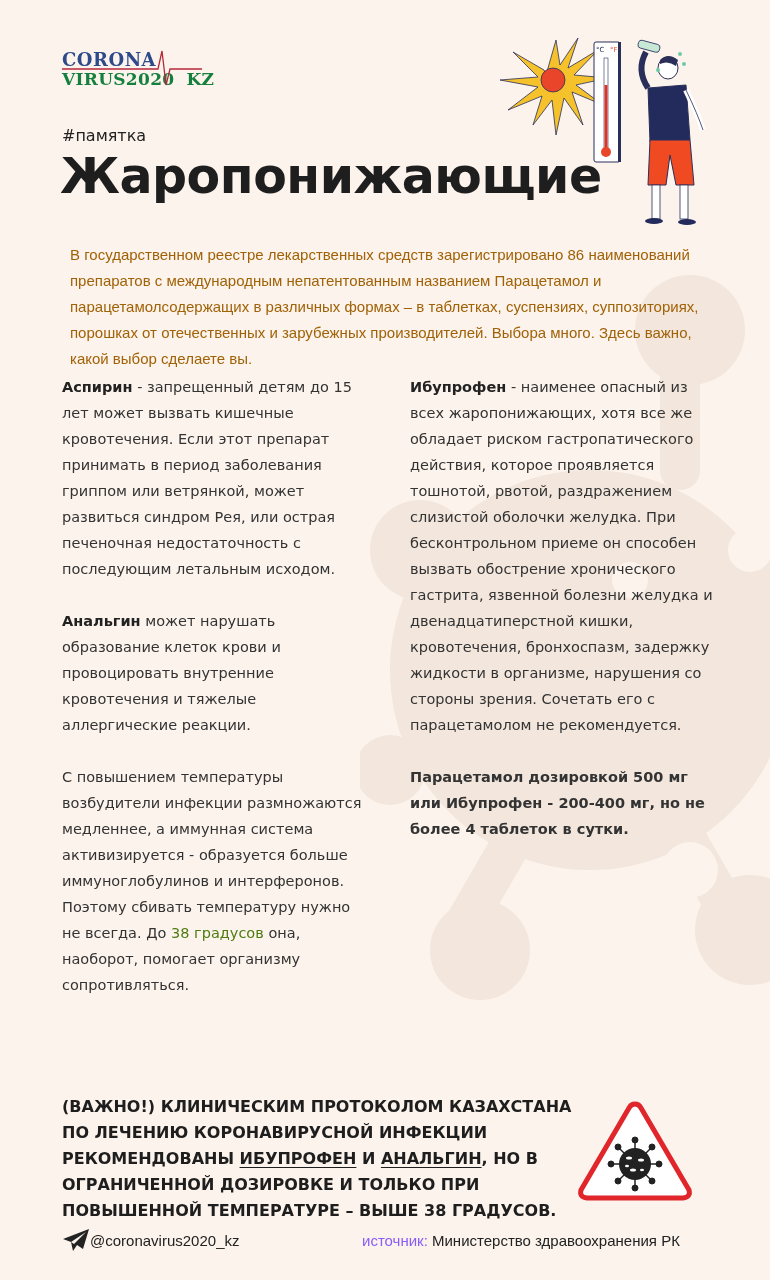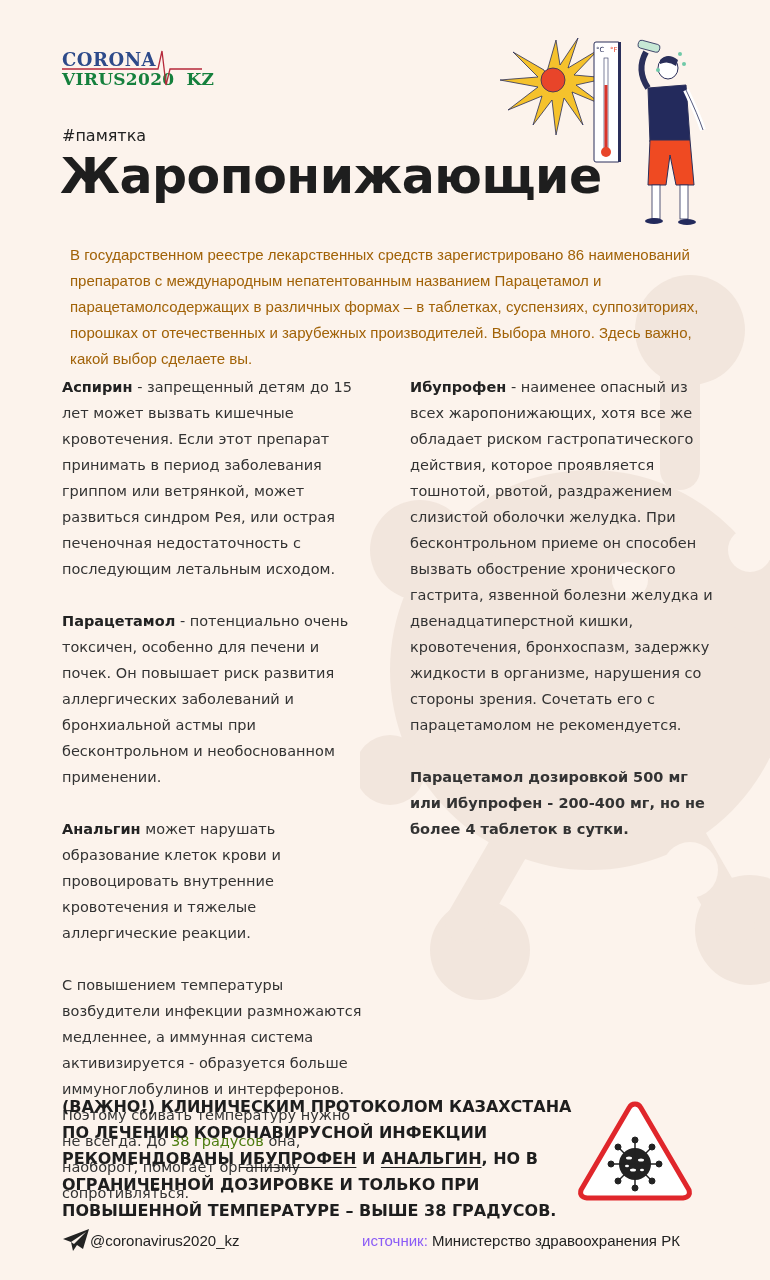--- a/index.html
+++ b/index.html
@@ -100,21 +100,20 @@
   </g>
 </svg>
 
 <div class="hashtag">#памятка</div>
 <h1 class="title" style="margin:0">Жаропонижающие</h1>
 
 <div class="intro">В государственном реестре лекарственных средств зарегистрировано 86 наименований препаратов с международным непатентованным названием Парацетамол и парацетамолсодержащих в различных формах – в таблетках, суспензиях, суппозиториях, порошках от отечественных и зарубежных производителей. Выбора много. Здесь важно, какой выбор сделаете вы.</div>
 
 <div class="col col-left">
   <p><b>Аспирин</b><span> - запрещенный детям до 15 лет может вызвать кишечные кровотечения. Если этот препарат принимать в период заболевания гриппом или ветрянкой, может развиться синдром Рея, или острая печеночная недостаточность с последующим летальным исходом.</span></p>
-  <p><b>Парацетамол</b><span> - потенциально очень токсичен, особенно для печени и почек. Он повышает риск развития аллергических заболеваний и бронхиальной астмы при бесконтрольном и необоснованном применении.</span></p>
   <p><b>Анальгин</b><span> может нарушать образование клеток крови и провоцировать внутренние кровотечения и тяжелые аллергические реакции.</span></p>
   <p><span>С повышением температуры возбудители инфекции размножаются медленнее, а иммунная система активизируется - образуется больше иммуноглобулинов и интерферонов. Поэтому сбивать температуру нужно не всегда. До </span><span class="red">38 градусов</span><span> она, наоборот, помогает организму сопротивляться.</span></p>
 </div>
 
 <div class="col col-right">
   <p><b>Ибупрофен</b><span> - наименее опасный из всех жаропонижающих, хотя все же обладает риском гастропатического действия, которое проявляется тошнотой, рвотой, раздражением слизистой оболочки желудка. При бесконтрольном приеме он способен вызвать обострение хронического гастрита, язвенной болезни желудка и двенадцатиперстной кишки, кровотечения, бронхоспазм, задержку жидкости в организме, нарушения со стороны зрения. Сочетать его с парацетамолом не рекомендуется.</span></p>
   <p class="bold-para">Парацетамол дозировкой 500 мг или Ибупрофен - 200-400 мг, но не более 4 таблеток в сутки.</p>
 </div>
 
 <div class="warning"><span>(ВАЖНО!) Клиническим протоколом Казахстана по лечению коронавирусной инфекции рекомендованы </span><u>ибупрофен</u><span> и </span><u>анальгин</u><span>, но в ограниченной дозировке и только при повышенной температуре – выше 38 градусов.</span></div>

